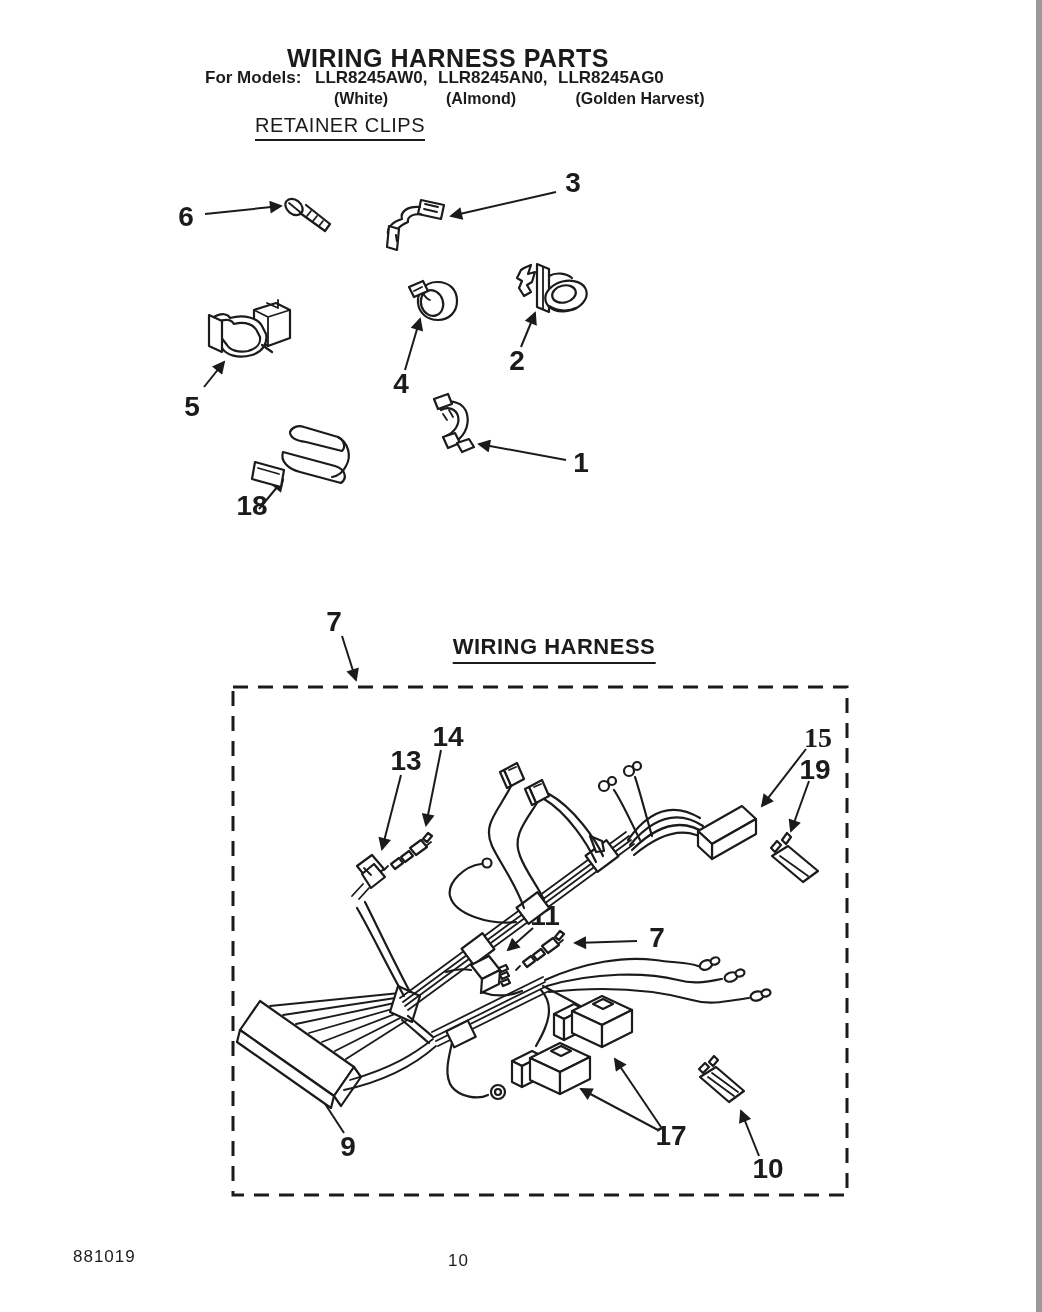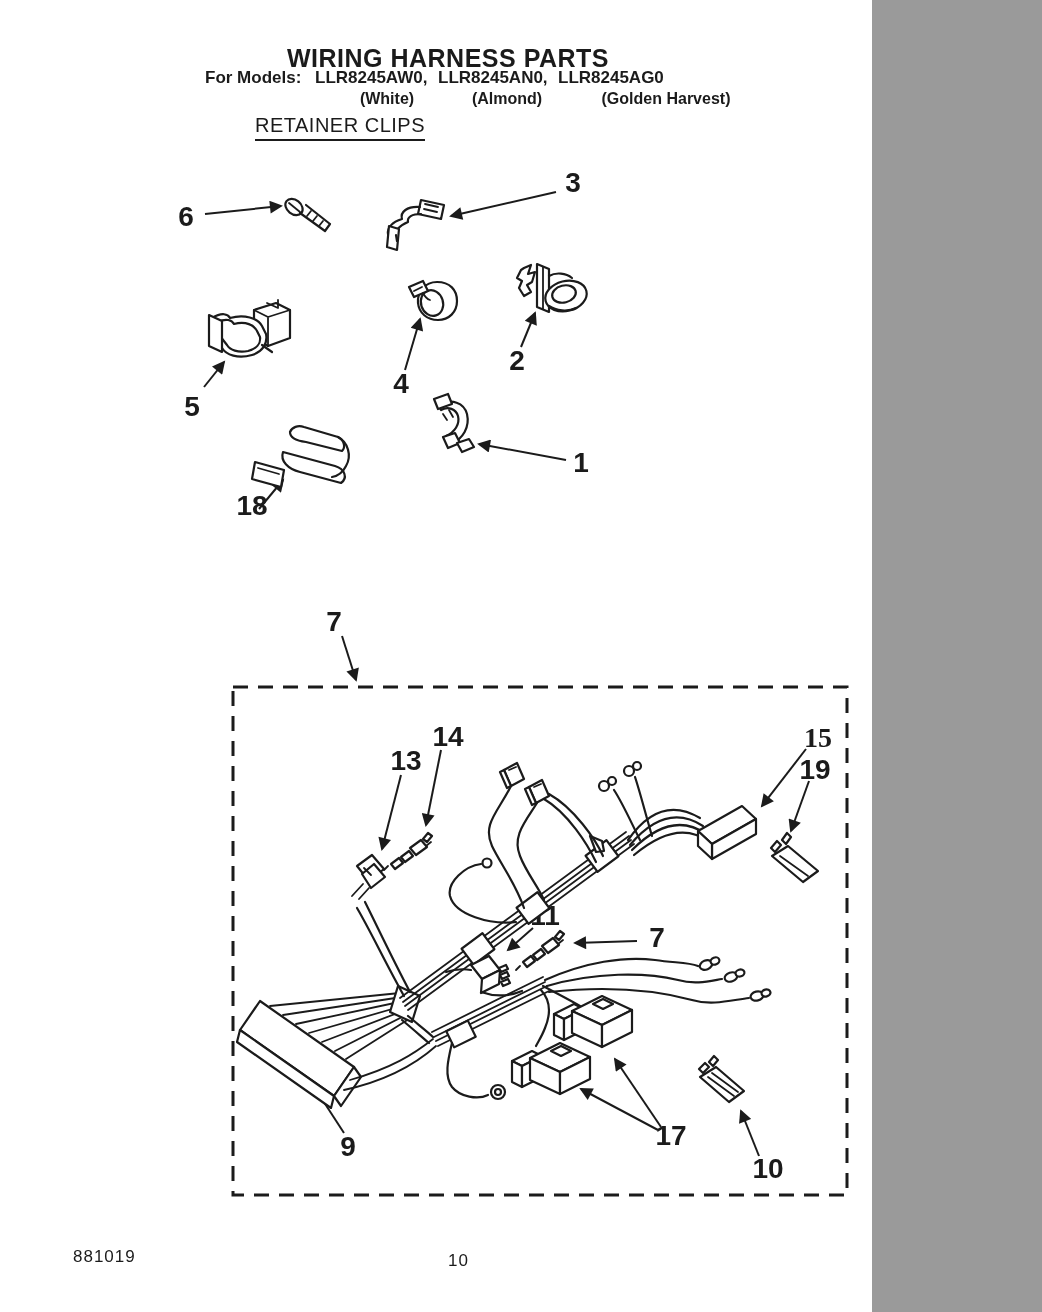--- a/index.html
+++ b/index.html
@@ -1,28 +1,28 @@
 <!DOCTYPE html>
 <html><head>
 <meta charset="utf-8">
 <style>
   html,body{margin:0;padding:0;background:#9a9a9a;}
   .page{
     position:relative;
-    width:872px;height:1312px;
+    width:1036px;height:1312px;
     background:#ffffff;
     font-family:"Liberation Sans", sans-serif;
     color:#1b1b1b;
     overflow:hidden;
   }
   .abs{position:absolute;white-space:nowrap;}
   .ctr{transform:translate(-50%,-50%);}
   .title{font-size:25px;font-weight:bold;letter-spacing:.5px;}
   .models{font-size:17px;font-weight:bold;text-align:right;}
-  .finish{font-size:16px;font-weight:bold;margin-left:26px;}
+  .finish{font-size:16px;font-weight:bold;}
   .sect{font-size:20px;font-weight:normal;letter-spacing:.5px;
         border-bottom:2.5px solid #1b1b1b;padding-bottom:2px;}
   .sect2{font-size:22px;font-weight:bold;letter-spacing:.5px;
         border-bottom:2.5px solid #1b1b1b;padding-bottom:2px;}
   .callout{font-size:28px;font-weight:bold;}
   .footer{font-size:17px;font-weight:normal;letter-spacing:1px;}
   svg.art{position:absolute;left:0;top:0;}
   .ln{fill:none;stroke:#1b1b1b;stroke-width:2.2;stroke-linecap:round;stroke-linejoin:round;}
   .lnthin{fill:none;stroke:#1b1b1b;stroke-width:1.8;stroke-linecap:round;stroke-linejoin:round;}
   .fw{fill:#ffffff;stroke:#1b1b1b;stroke-width:2.2;stroke-linejoin:round;}
@@ -40,20 +40,21 @@
   <div class="abs models" style="left:315px;top:68px;">LLR8245AW0,</div>
   <div class="abs models" style="left:438px;top:68px;">LLR8245AN0,</div>
   <div class="abs models" style="left:558px;top:68px;">LLR8245AG0</div>
 
   <div class="abs finish" style="left:361px;top:90px;transform:translateX(-50%);">(White)</div>
   <div class="abs finish" style="left:481px;top:90px;transform:translateX(-50%);">(Almond)</div>
   <div class="abs finish" style="left:640px;top:90px;transform:translateX(-50%);">(Golden Harvest)</div>
 
   <div class="abs sect" style="left:255px;top:114px;">RETAINER CLIPS</div>
 
+  <div class="abs sect2" style="left:554px;top:634px;transform:translateX(-50%);">WIRING HARNESS</div>
 
   <div class="abs ctr callout" style="left:581px;top:463px;">1</div>
   <div class="abs ctr callout" style="left:517px;top:361px;">2</div>
   <div class="abs ctr callout" style="left:573px;top:183px;">3</div>
   <div class="abs ctr callout" style="left:401px;top:384px;">4</div>
   <div class="abs ctr callout" style="left:192px;top:407px;">5</div>
   <div class="abs ctr callout" style="left:186px;top:217px;">6</div>
   <div class="abs ctr callout" style="left:252px;top:506px;">18</div>
 
   <div class="abs ctr callout" style="left:334px;top:622px;">7</div>

